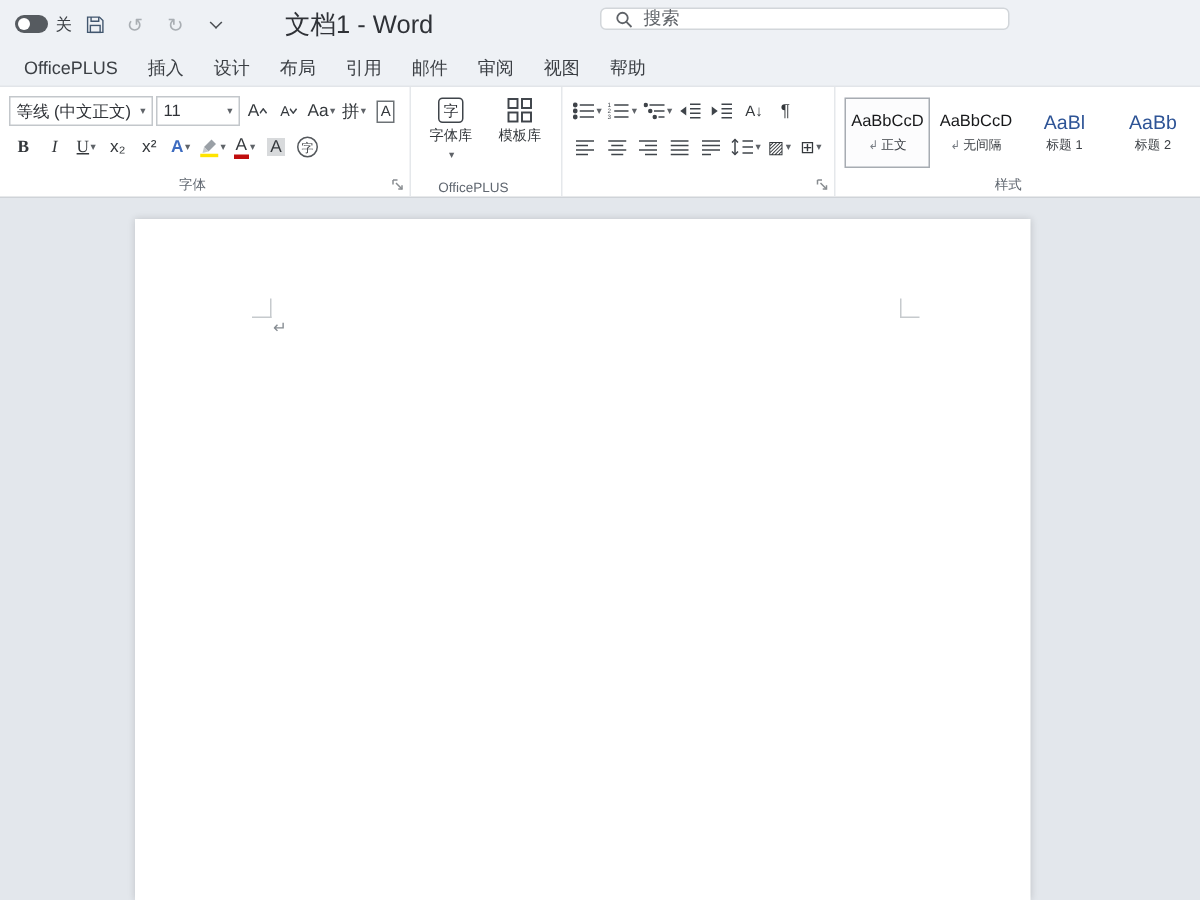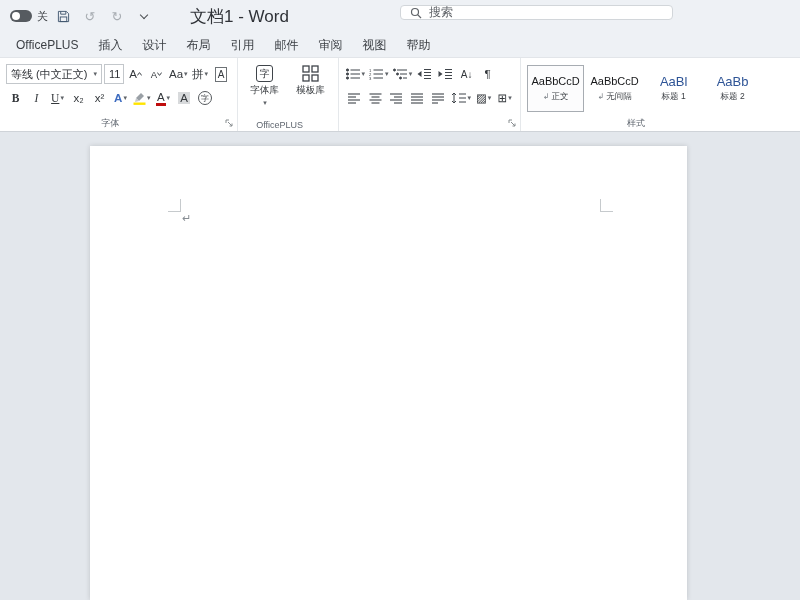--- a/index.html
+++ b/index.html
@@ -107,21 +107,21 @@
 </div>
 
 <div class="ribbon">
 
   <div class="group">
     <div class="r">
       <div class="combo" style="width:96px">
         <span style="overflow:hidden">等线 (中文正文)</span>
         <span class="dd">▾</span>
       </div>
-      <div class="combo" style="width:20px">
+      <div class="combo" style="width:56px">
         <span>11</span>
         <span class="dd">▾</span>
       </div>
       <div class="ibtn">
         <span>A</span>
         <svg width="5" height="4" viewBox="0 0 5 4">
             <path d="M0.3,3.5 L2.5,0.6 L4.7,3.5" stroke="#3f444a" fill="none"></path>
           </svg>
       </div>
       <div class="ibtn">

